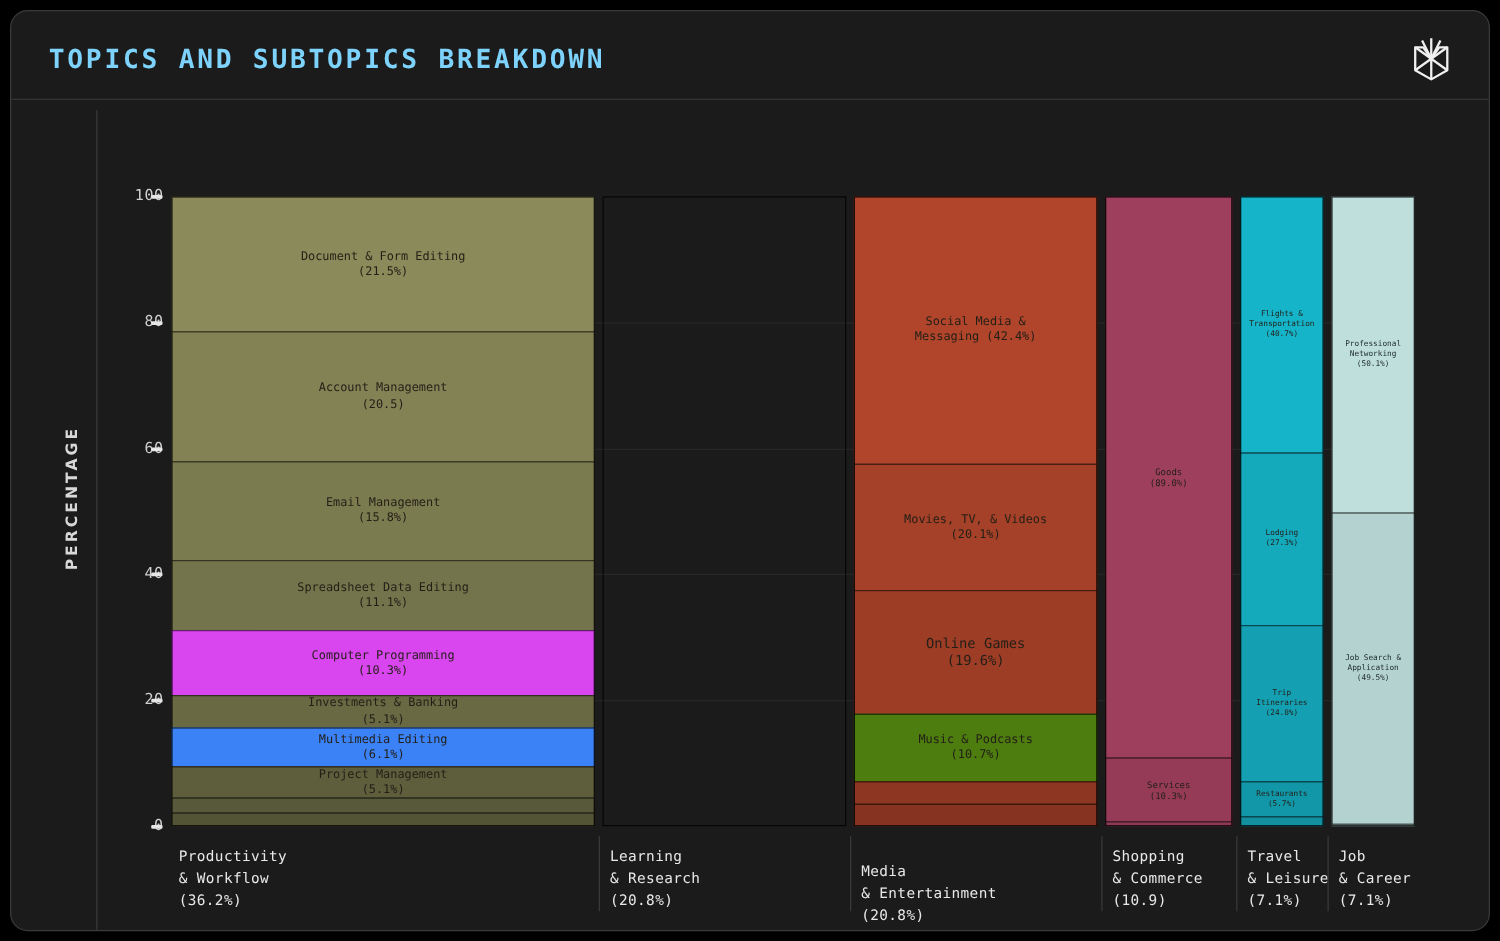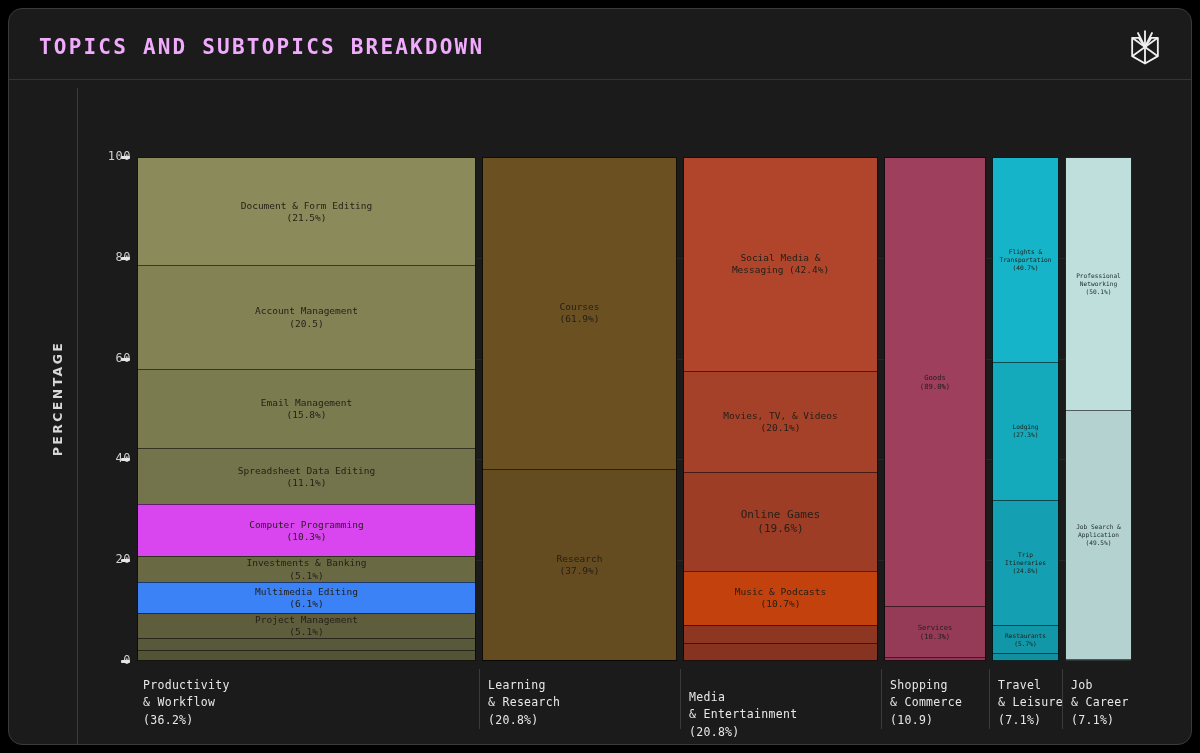--- a/index.html
+++ b/index.html
@@ -27,21 +27,21 @@
     position: absolute;
     left: 0; top: 0;
     width: 1184px; height: 71px;
     border-bottom: 1px solid #343434;
   }
   #title {
     position: absolute;
     left: 30px; top: 26px;
     font-size: 21px;
     letter-spacing: 2.2px;
-    color: #f0abfc;
+    color: #7dd3fc;
     font-weight: 700;
     white-space: nowrap;
   }
   #logo {
     position: absolute;
     right: 26px; top: 16px;
     width: 44px; height: 44px;
   }
 
   
@@ -210,50 +210,39 @@
           <div class="seg-label" style="font-size: 9.5px;">Project Management
 (5.1%)</div>
         </div>
         <div class="seg" style="top: 481.32px; height: 11.592px; background: rgb(88, 88, 58);"></div>
         <div class="seg" style="top: 492.912px; height: 11.088px; background: rgb(83, 83, 54);"></div>
       </div>
       <div class="col-outline" style="left: 128px; top: 148px; width: 339px; height: 504px;"></div>
       <div class="xcat" style="left: 134px; top: 668px;">Productivity
 &amp; Workflow
 (36.2%)</div>
-      <div class="column" style="left: 473px; top: 148px; width: 195px; height: 504px;">
-        <div class="seg" style="top: 0px; height: 311.976px; background: rgb(107, 80, 34);">
-          <div class="seg-label" style="font-size: 9.5px;">Courses
-(61.9%)</div>
-        </div>
-        <div class="seg" style="top: 311.976px; height: 191.016px; background: rgb(101, 75, 32);">
-          <div class="seg-label" style="font-size: 9.5px;">Research
-(37.9%)</div>
-        </div>
-        <div class="seg" style="top: 502.992px; height: 1.008px; background: rgb(95, 71, 30);"></div>
-      </div>
       <div class="col-outline" style="left: 473px; top: 148px; width: 195px; height: 504px;"></div>
       <div class="xcat" style="left: 479px; top: 668px;">Learning
 &amp; Research
 (20.8%)</div>
       <div class="xsep" style="left: 470px;"></div>
       <div class="column" style="left: 674px; top: 148px; width: 195px; height: 504px; padding-left: 24px;">
         <div class="seg" style="top: 0px; height: 213.696px; background: rgb(176, 69, 43);">
           <div class="seg-label" style="font-size: 9.5px;">Social Media &amp;
 Messaging (42.4%)</div>
         </div>
         <div class="seg" style="top: 213.696px; height: 101.304px; background: rgb(165, 65, 40);">
           <div class="seg-label" style="font-size: 9.5px;">Movies, TV, &amp; Videos
 (20.1%)</div>
         </div>
         <div class="seg" style="top: 315px; height: 98.784px; background: rgb(157, 61, 38);">
           <div class="seg-label" style="font-size: 11px;">Online Games
 (19.6%)</div>
         </div>
-        <div class="seg" style="top: 413.784px; height: 53.928px; background: #c2410c;">
+        <div class="seg" style="top: 413.784px; height: 53.928px; background: #4d7c0f;">
           <div class="seg-label" style="font-size: 9.5px;">Music &amp; Podcasts
 (10.7%)</div>
         </div>
         <div class="seg" style="top: 467.712px; height: 18.648px; background: rgb(141, 55, 34);"></div>
         <div class="seg" style="top: 486.36px; height: 17.64px; background: rgb(134, 52, 33);"></div>
       </div>
       <div class="col-outline" style="left: 674px; top: 148px; width: 195px; height: 504px;"></div>
       <div class="xcat" style="left: 680px; top: 668px; margin-top: 12px;">Media
 &amp; Entertainment
 (20.8%)</div>

